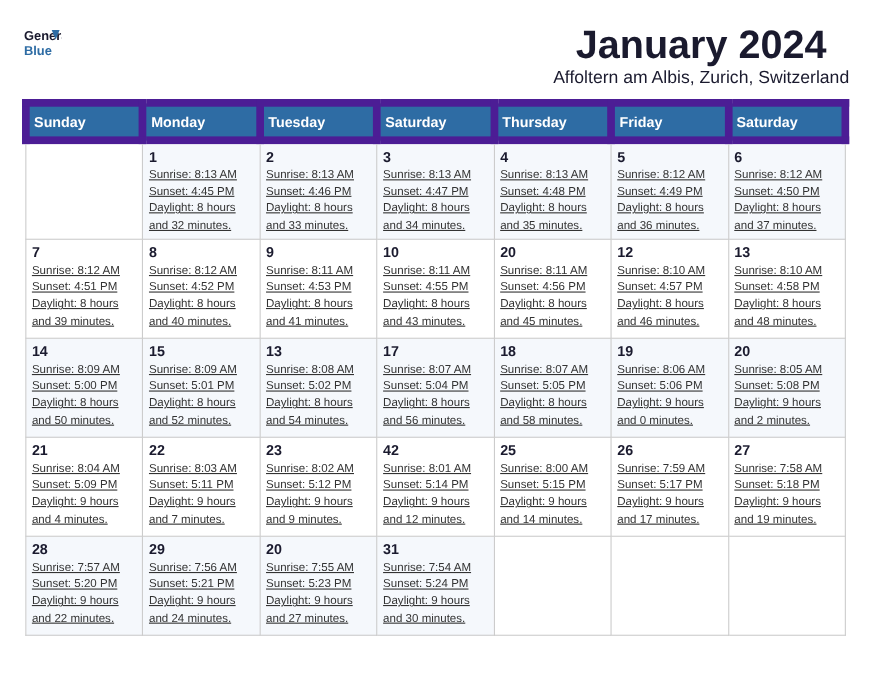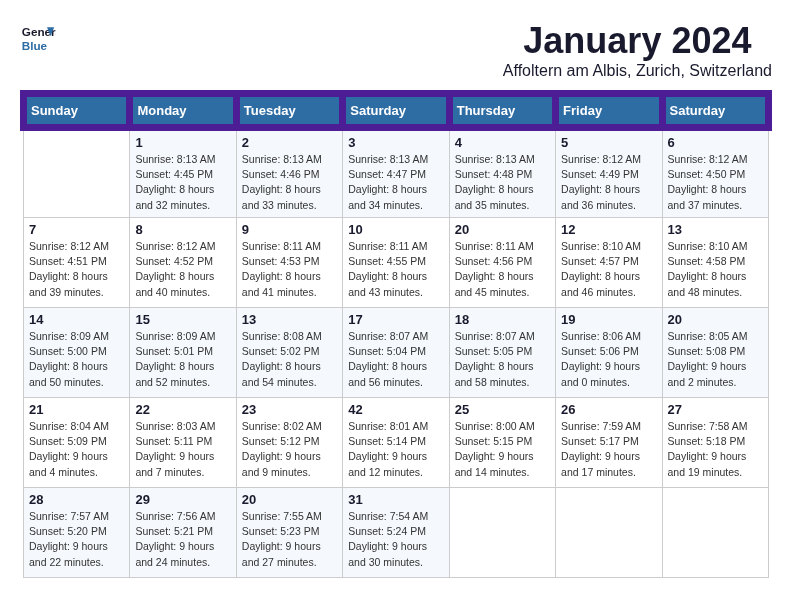--- a/index.html
+++ b/index.html
@@ -69,20 +69,21 @@
       font-size: 13px;
       font-weight: bold;
       color: #1a1a2e;
       display: block;
       margin-bottom: 2px;
     }
     .day-info {
       color: #333;
       font-size: 10.5px;
       line-height: 1.45;
+      text-decoration: underline;
     }
     .empty-cell {
       background: #fff !important;
     }
   </style>
 </head>
 <body>
 
 <div class="header-area">
   <div class="logo">

